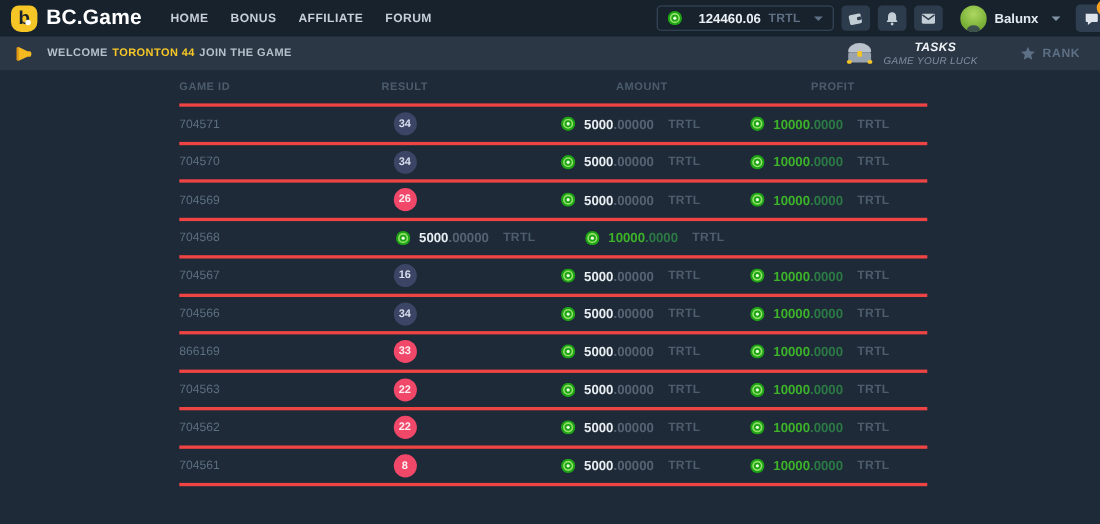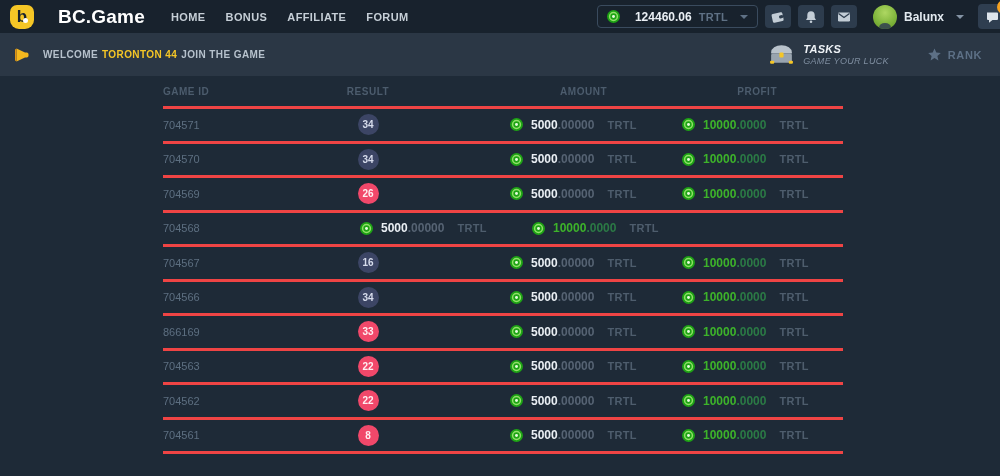--- a/index.html
+++ b/index.html
@@ -12,21 +12,21 @@
     --accent:#f5c626;
     --badge-navy:#3c4565;
     --badge-red:#f1486a;
     --profit-green:#3db32a;
     --profit-green-dim:#2b7a45;
     --coin-green:#1ea315;
   }
 
   
   .topbar { height:33px; background:#18222d; display:flex; align-items:center; padding-left:10px; position:relative; }
-  .logo { display:flex; align-items:center; gap:24px; cursor:pointer; }
+  .logo { display:flex; align-items:center; gap:8px; cursor:pointer; }
   .logo-icon { width:24px; height:24px; background:var(--accent); border-radius:7px 7px 9px 9px;
     color:#18222d; font-weight:900; font-size:17px; display:flex; align-items:center; justify-content:center; position:relative; }
   .logo-icon::before { content:"b"; line-height:1; }
   .logo-icon::after { content:""; position:absolute; width:5px; height:5px; background:#fff; border-radius:50%; right:6px; bottom:6px; }
   .logo-text { font-size:19px; font-weight:800; color:#fff; letter-spacing:.2px; }
 
   .nav { display:flex; margin-left:16px; height:33px; }
   .nav-item { display:flex; align-items:center; padding:0 10px; font-size:11px; font-weight:700;
     color:#c6cfd7; letter-spacing:.4px; position:relative; cursor:pointer; }
   .nav-item.active { color:var(--accent); }
@@ -54,26 +54,26 @@
   .user-name { font-size:12px; font-weight:700; color:#e2e9ef; }
   .user-caret { color:#8494a5; }
 
   .chat-btn { width:28px; height:25px; background:#2f3e50; border-radius:4px; margin-left:14px; margin-right:-6px;
     position:relative; display:flex; align-items:center; justify-content:center; cursor:pointer; }
   .chat-badge { position:absolute; top:-4px; right:-5px; min-width:14px; height:14px; border-radius:7px;
     background:#f7a21f; color:#fff; font-size:8px; font-weight:700; display:flex; align-items:center;
     justify-content:center; padding:0 2px; }
 
   
-  .welcomebar { height:43px; background:#2b3745; display:flex; align-items:center; padding:0 10px 0 12px; }
+  .welcomebar { height:31px; background:#2b3745; display:flex; align-items:center; padding:0 10px 0 12px; }
   .welcome-text { margin-left:13px; font-size:10px; font-weight:700; letter-spacing:.4px; color:#b6c1cc; }
   .welcome-highlight { color:var(--accent); margin:0 4px; }
   .welcome-right { margin-left:auto; display:flex; align-items:center; gap:38px; padding-right:8px; }
   .tasks { display:flex; align-items:center; gap:8px; cursor:pointer; }
-  .tasks-title { font-size:11px; font-weight:800; font-style:italic; color:#eef2f6; letter-spacing:.3px; }
+  .tasks-title { font-size:11px; font-weight:800; font-style:italic; color:#eef2f6; letter-spacing:.3px;margin-left:28px; }
   .tasks-subtitle { font-size:9px; font-style:italic; color:#7f8ea0; letter-spacing:.3px; margin-top:1px; }
   .rank { display:flex; align-items:center; gap:6px; color:#5d7086; font-size:11px; font-weight:700;
     letter-spacing:.6px; cursor:pointer; }
 
   
   .content { height:412px; background:#1e2a37; }
   .bets-table { margin-left:163px; width:680px; }
   .thead, .trow { display:flex; align-items:center; border-bottom:3px solid #ef4444; }
   .thead { height:33px; }
   .trow { height:34.5px; cursor:pointer; }

